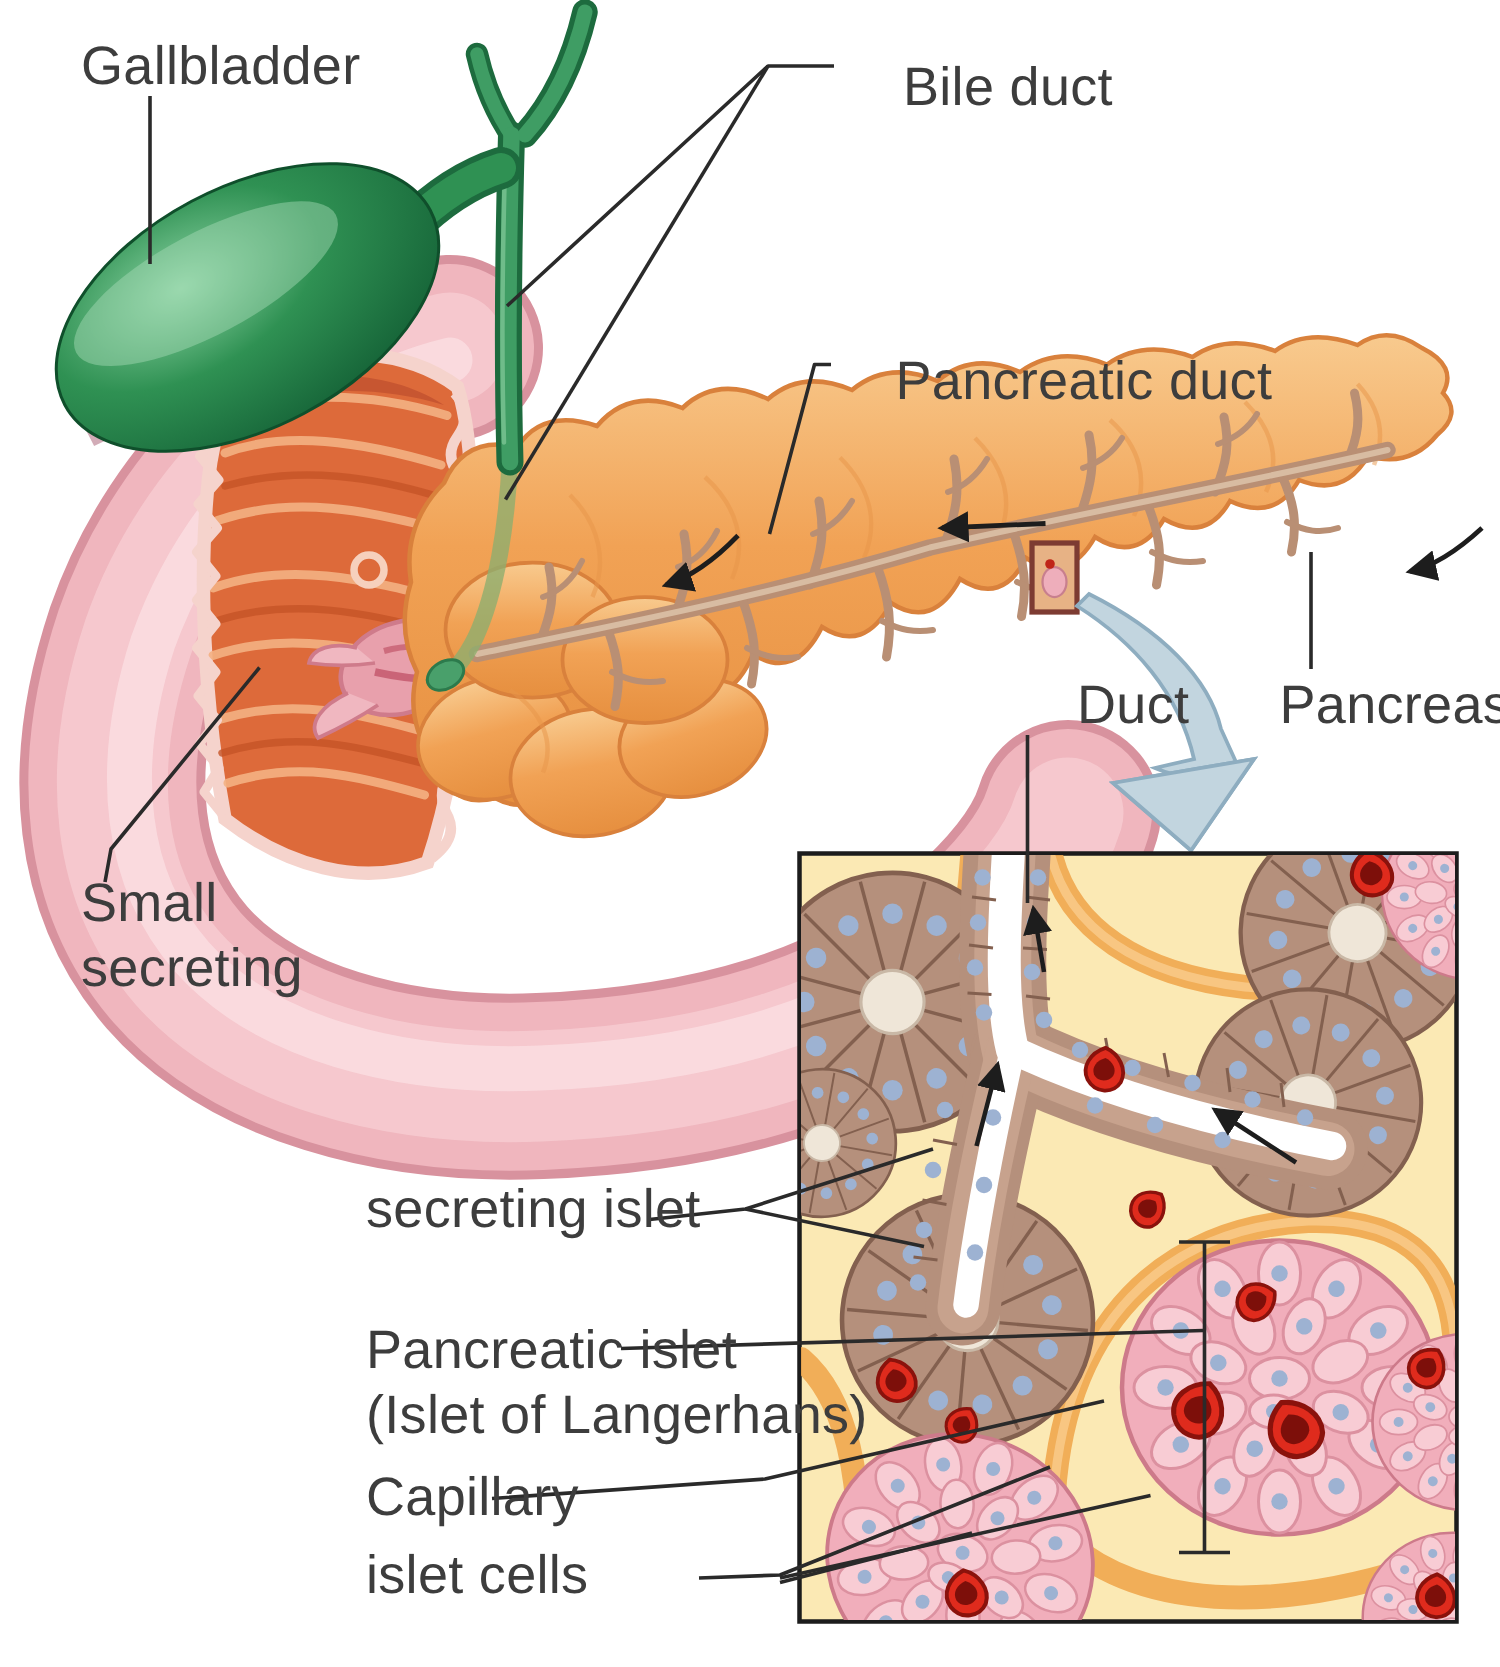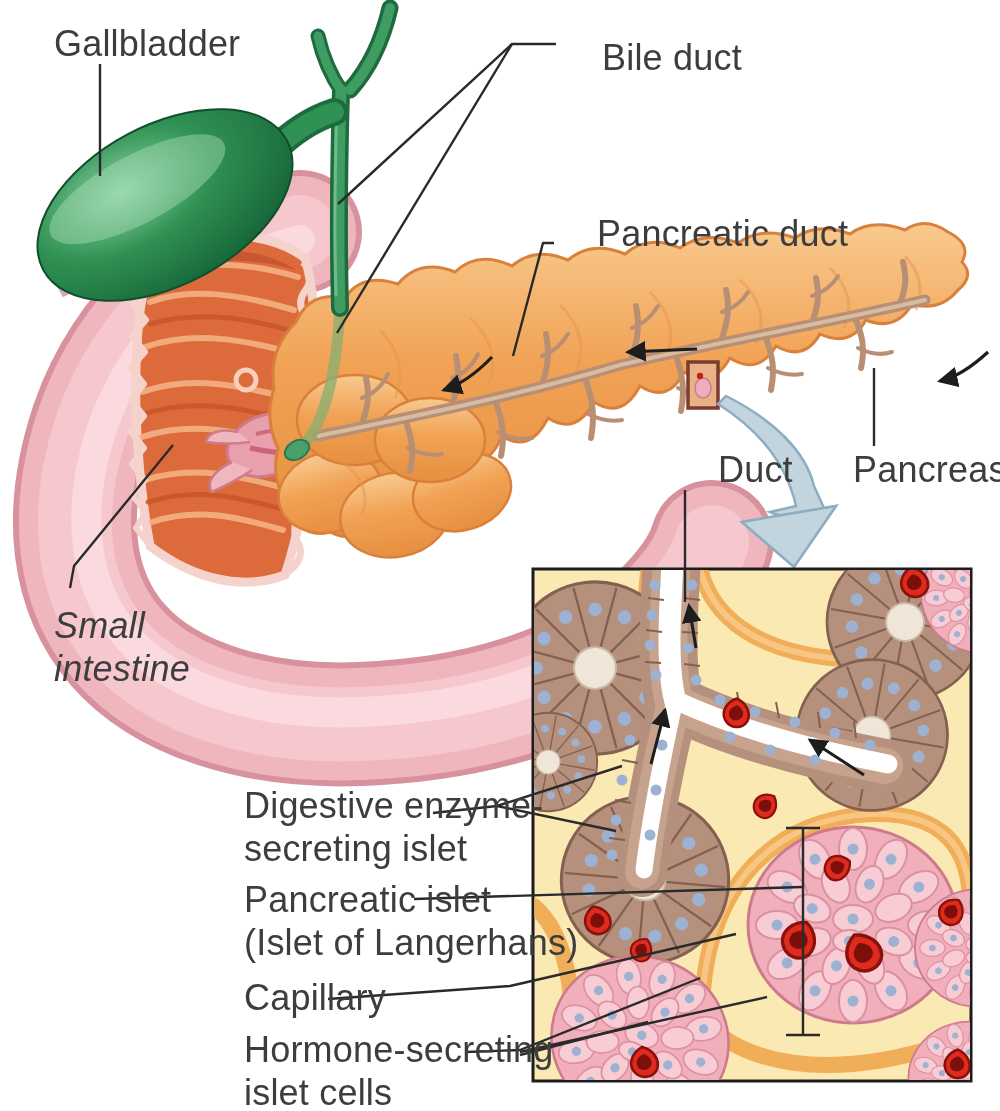--- a/index.html
+++ b/index.html
@@ -3,22 +3,22 @@
 <meta charset="utf-8">
 <style>
   html,body{margin:0;padding:0;background:#fff;}
   .stage{position:relative;width:1000px;height:1111px;background:#ffffff;overflow:hidden;
          font-family:"Liberation Sans", sans-serif;}
   .stage svg{position:absolute;left:0;top:0;}
   .lbl{position:absolute;color:#3d3d3d;font-size:36px;line-height:43px;letter-spacing:.2px;white-space:nowrap;margin-left:40px;}
   .lbl div{white-space:nowrap;}
   .lbl-gallbladder{left:14px;top:22px;}
   .lbl-bileduct{left:562px;top:36px;}
-  .lbl-pancduct{left:557px;top:212px;}
-  .lbl-smallint{left:14px;top:604px;font-style:italic;}
+  .lbl-pancduct{left:557px;top:232px;}
+  .lbl-smallint{left:14px;top:580px;}
   .lbl-duct{left:678px;top:448px;}
   .lbl-pancreas{left:813px;top:448px;text-align:right;}
   .lbl-digestive{left:204px;top:784px;}
   .lbl-islet{left:204px;top:878px;}
   .lbl-capillary{left:204px;top:976px;}
   .lbl-hormone{left:204px;top:1028px;}
 </style>
 </head>
 <body>
 
@@ -400,30 +400,28 @@
     <path d="M 520,1052 L 767,997"></path>
     <path d="M 520,1055 L 648,1022"></path>
   </g>
 </svg>
 
   <div class="lbl lbl-gallbladder">Gallbladder</div>
   <div class="lbl lbl-bileduct">Bile duct</div>
   <div class="lbl lbl-pancduct">Pancreatic duct</div>
   <div class="lbl lbl-smallint">
     <div>Small</div>
-    <div>intestine</div>
+    <div>secreting</div>
   </div>
   <div class="lbl lbl-duct">Duct</div>
   <div class="lbl lbl-pancreas">Pancreas</div>
   <div class="lbl lbl-digestive">
-    <div>Digestive enzyme-</div>
     <div>secreting islet</div>
   </div>
   <div class="lbl lbl-islet">
     <div>Pancreatic islet</div>
     <div>(Islet of Langerhans)</div>
   </div>
   <div class="lbl lbl-capillary">Capillary</div>
   <div class="lbl lbl-hormone">
-    <div>Hormone-secreting</div>
     <div>islet cells</div>
   </div>
 </div>
 
 </body></html>

